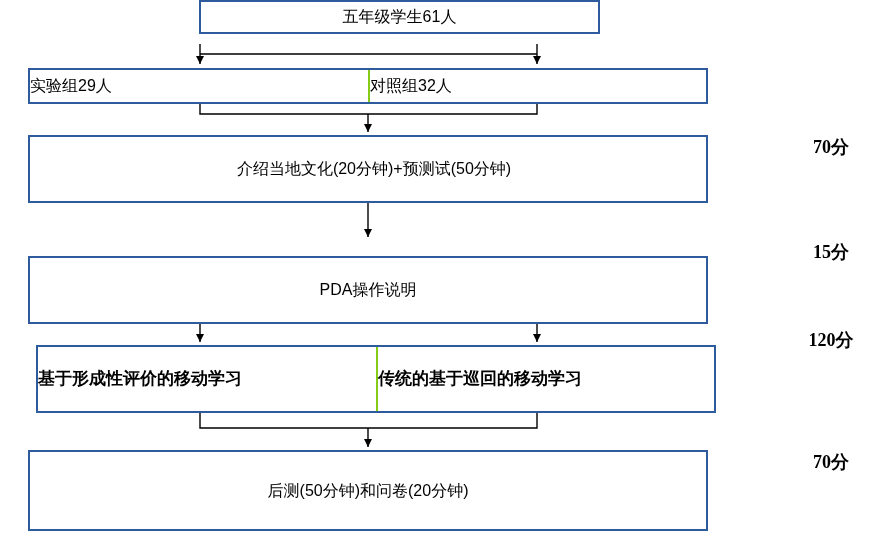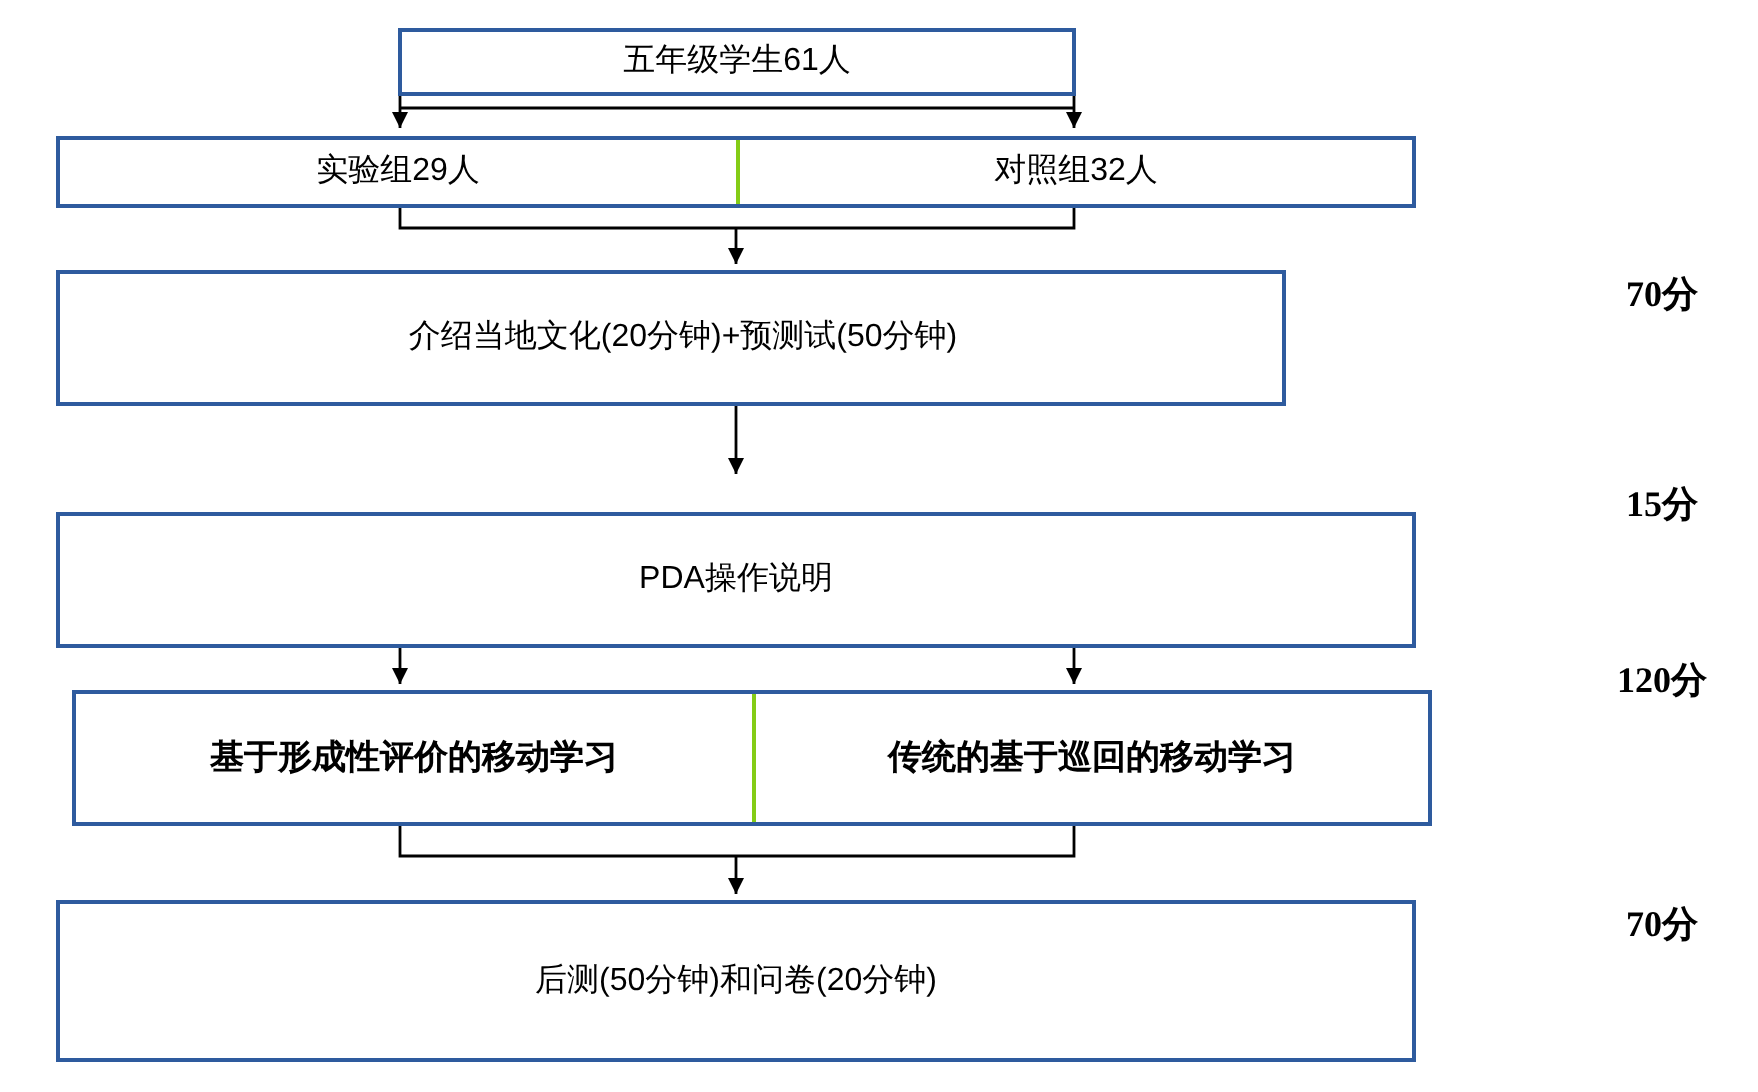--- a/index.html
+++ b/index.html
@@ -36,21 +36,20 @@
     font-size: 16px;
     line-height: 1.2;
     text-align: center;
   }
   .box.split { padding: 0; }
   .box.split .cell {
     flex: 1 1 50%;
     height: 100%;
     display: flex;
     align-items: center;
-    justify-content: center;
   }
   .box.split .cell + .cell {
     border-left: 2px solid #84cc16;
   }
   .bold-text { font-weight: bold; font-size: 17px; }
   .side-label {
     position: absolute;
     display: flex;
     justify-content: center;
     font-family: "Liberation Serif", "DejaVu Serif", serif;
@@ -81,34 +80,34 @@
 
     <line x1="368" y1="308" x2="368" y2="318"></line>
     <line x1="200" y1="318" x2="537" y2="318"></line>
     <line x1="200" y1="318" x2="200" y2="342" marker-end="url(#arrow)"></line>
     <line x1="537" y1="318" x2="537" y2="342" marker-end="url(#arrow)"></line>
 
     <polyline points="200,413 200,428 537,428 537,413"></polyline>
     <line x1="368" y1="428" x2="368" y2="447" marker-end="url(#arrow)"></line>
   </svg>
 
-  <div class="box" style="left:199px; top:14px; width:339px; height:34px;text-align:center;">
+  <div class="box" style="left:199px; top:0; width:401px; height:34px;text-align:center;">
     <span>五年级学生61人</span>
   </div>
 
   <div class="box split" style="left:28px; top:68px; width:680px; height:36px;">
     <div class="cell">
       <span>实验组29人</span>
     </div>
     <div class="cell">
       <span>对照组32人</span>
     </div>
   </div>
 
-  <div class="box" style="left:28px; top:135px; width:615px; height:68px;padding-left:12px;">
+  <div class="box" style="left:28px; top:135px; width:680px; height:68px;padding-left:12px;">
     <span>介绍当地文化(20分钟)+预测试(50分钟)</span>
   </div>
   <div class="side-label" style="left:790px; top:135px; width:82px; height:68px;">
     <span>70分</span>
   </div>
 
   <div class="box" style="left:28px; top:256px; width:680px; height:68px;">
     <span>PDA操作说明</span>
   </div>
   <div class="side-label" style="left:790px; top:240px; width:82px; height:68px;">

